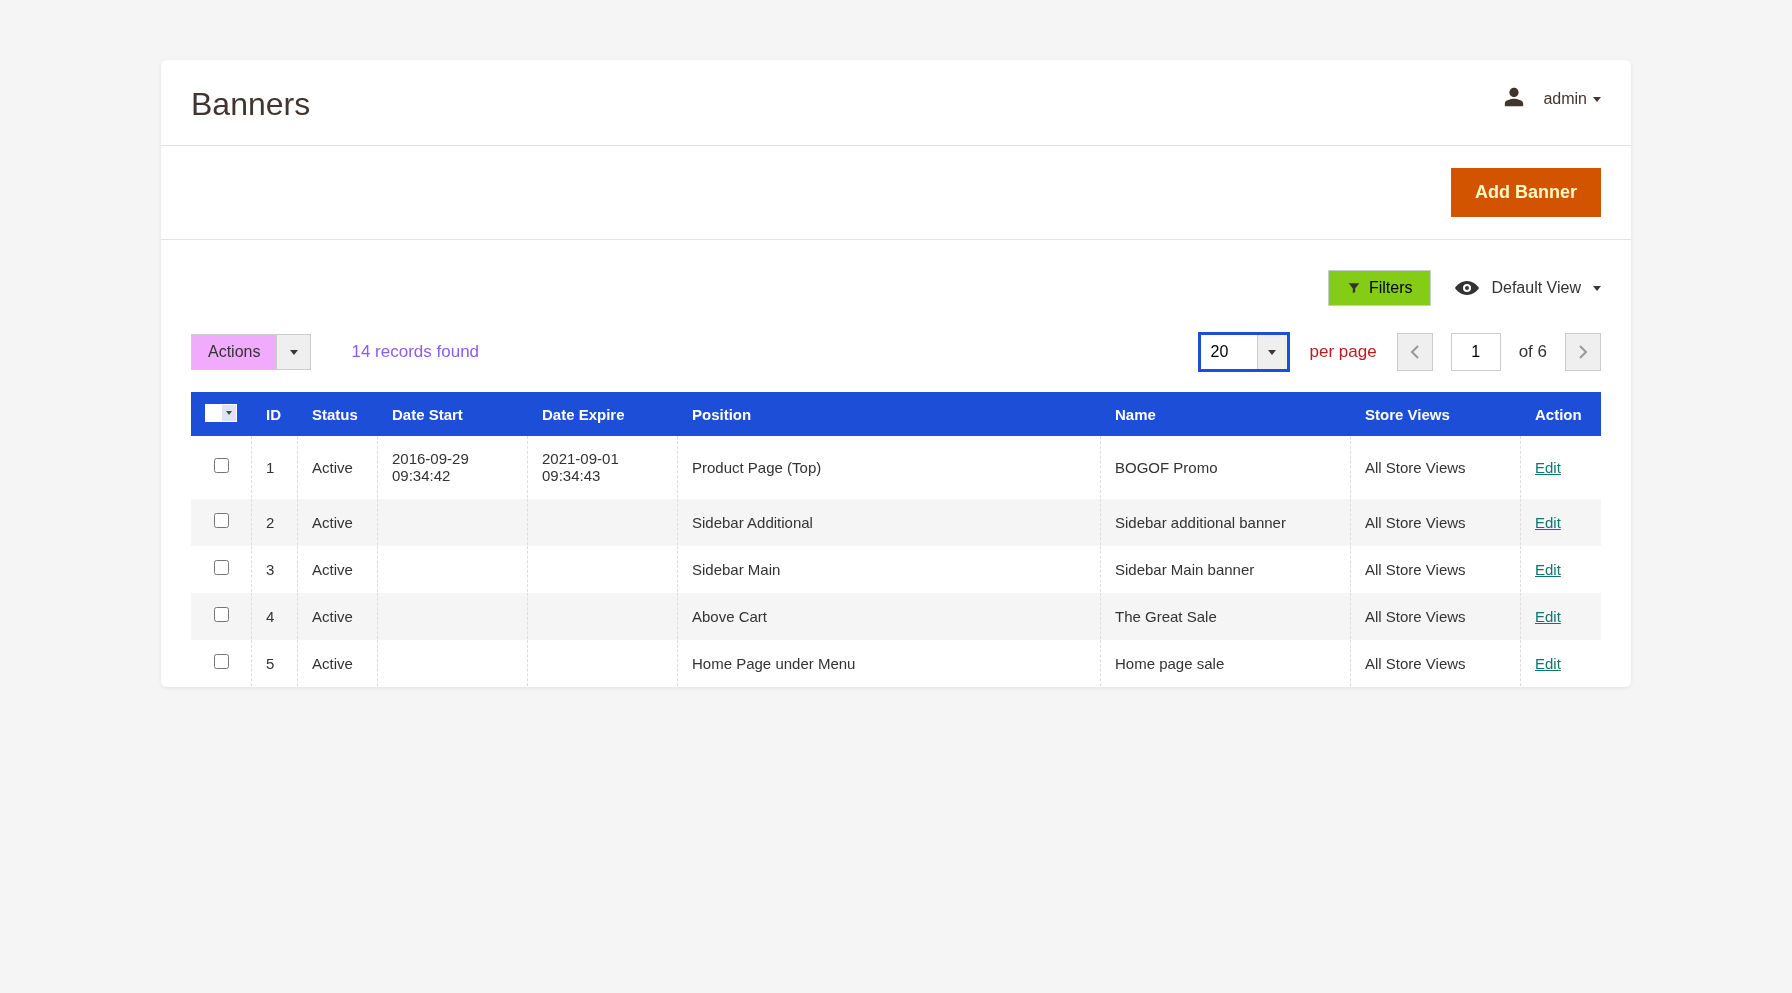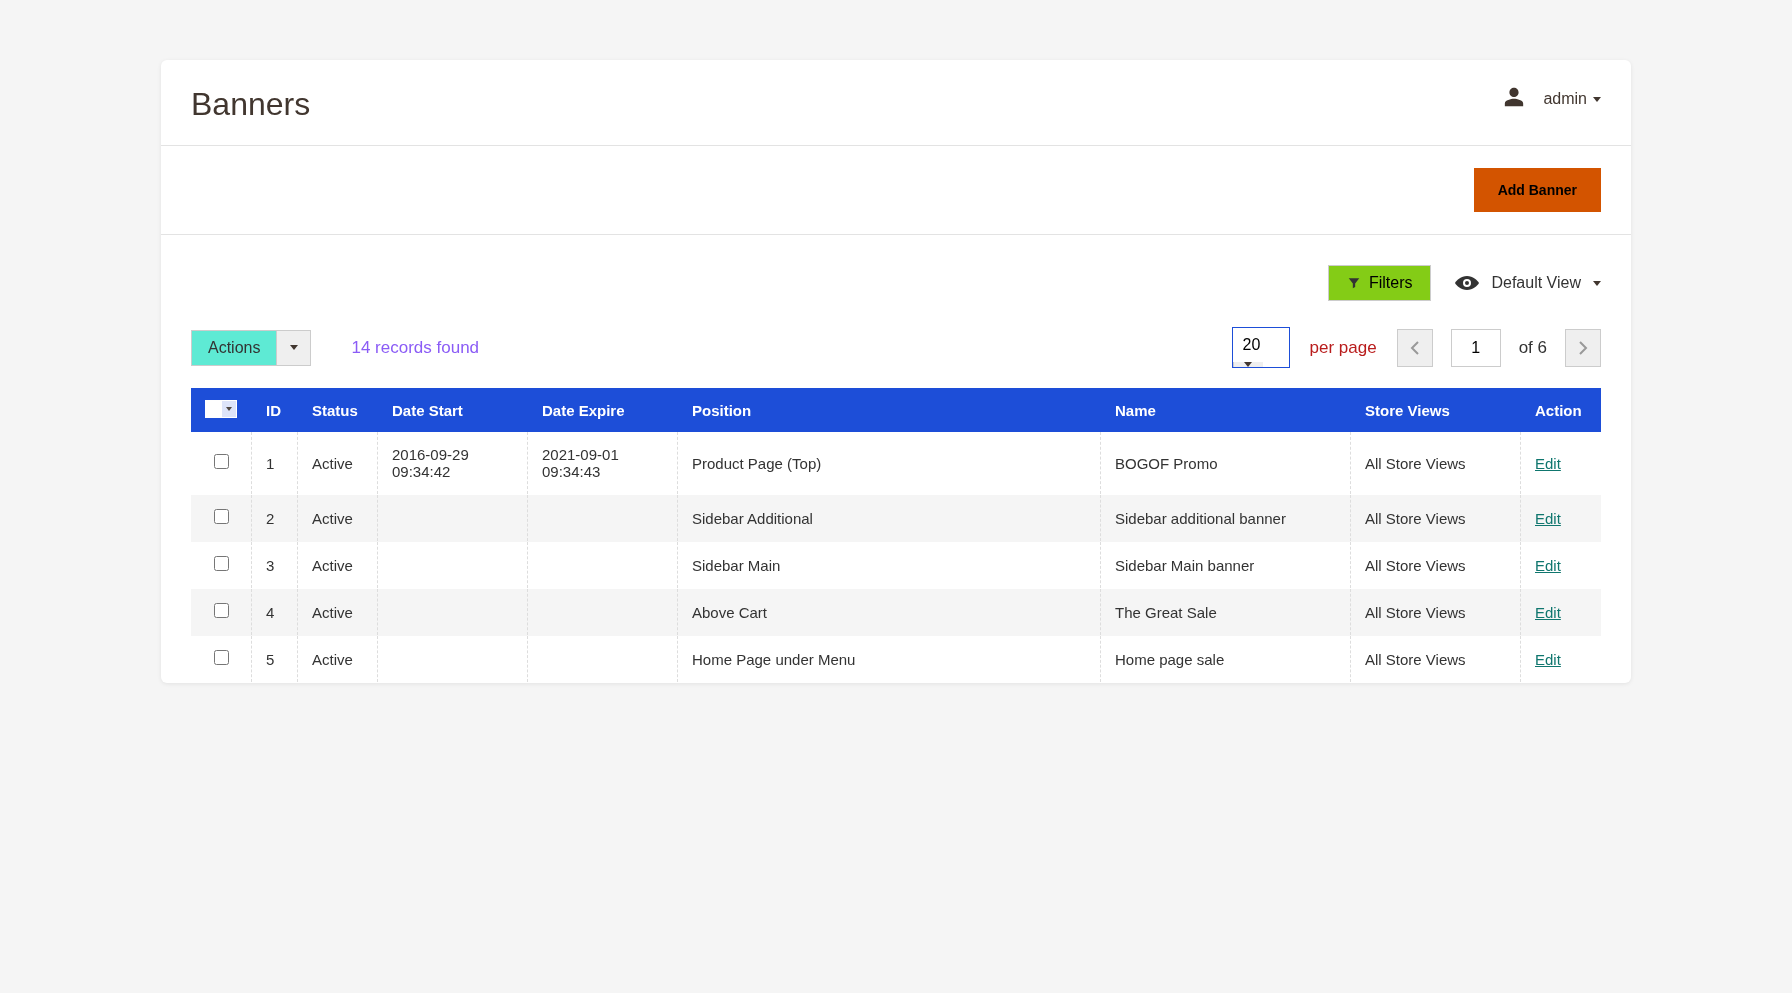--- a/index.html
+++ b/index.html
@@ -41,23 +41,23 @@
 .caret-down { width:0;height:0;border-left:4px solid transparent;border-right:4px solid transparent;border-top:5px solid #41362f; display:inline-block; }
 .toolbar-row {
   border-top: 1px solid #e3e3e3;
   border-bottom: 1px solid #e3e3e3;
   padding: 22px 30px;
   display: flex;
   justify-content: flex-end;
 }
 .btn-primary {
   background: #d35400;
-  color: #000000;
+  color: #fef9c3;
   border: none;
-  font-size: 14px;
+  font-size: 18px;
   font-weight: 600;
   padding: 14px 24px;
   cursor: pointer;
 }
 .controls-row {
   padding: 30px 30px 16px 30px;
   display: flex;
   justify-content: flex-end;
   align-items: center;
   gap: 24px;
@@ -89,36 +89,35 @@
   justify-content: space-between;
 }
 .gc-left { display:flex; align-items:center; gap: 40px; }
 .actions-drop {
   display: flex;
   border: 1px solid #ccc;
 }
 .actions-drop .label {
   padding: 8px 16px;
   font-size: 16px;
-  background: #5eead4;
+  background: #f0abfc;
 }
 .actions-drop .arrow {
   width: 34px;
   background: #efefef;
   border-left: 1px solid #ccc;
   display: flex;
   align-items: center;
   justify-content: center;
 }
 .records-found { font-size: 17px; color: #8b5cf6; }
 .gc-right { display:flex; align-items:center; gap: 20px; }
 .pager-input-group {
   display:flex;
-  border:1px solid #1d4ed8;
-  flex-direction:column;
+  border:3px solid #1d4ed8;
 }
 .pager-input-group input {
   width: 56px;
   border: none;
   padding: 8px 10px;
   font-size: 16px;
   text-align: left;
 }
 .pager-input-group .arrow {
   width: 30px;

